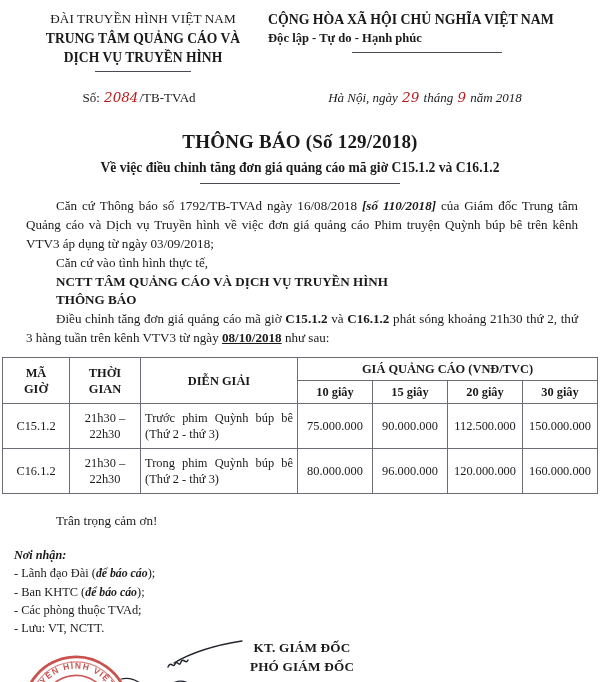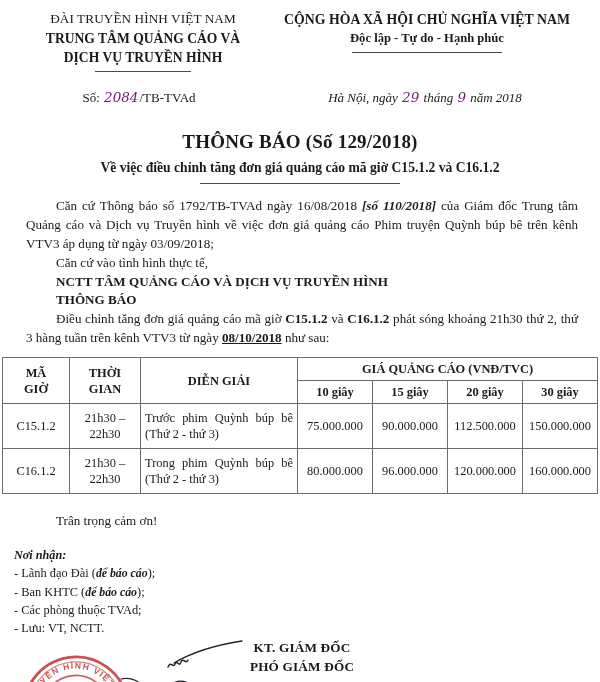--- a/index.html
+++ b/index.html
@@ -29,21 +29,21 @@
     align-items: flex-start;
     padding: 10px 14px 0 14px;
   }
   .hdr-left {
     width: 250px;
     text-align: center;
     padding-left: 4px;
   }
   .hdr-right {
     flex: 1;
-    text-align: center;
+    text-align: left;
   }
   .org-line1 {
     font-size: 13.2px;
     letter-spacing: 0.1px;
     line-height: 1.42;
     white-space: nowrap;
   }
   .org-line2, .org-line3 {
     font-size: 13.6px;
     font-weight: bold;
@@ -88,21 +88,21 @@
     flex: 1;
     text-align: center;
     font-size: 13px;
     font-style: italic;
     white-space: nowrap;
   }
   .hand {
     font-family: "DejaVu Serif", serif;
     font-style: italic;
     font-size: 13.5px;
-    color: #701a75;
+    color: #b91c1c;
     padding: 0 1px;
   }
 
   
   .title-block {
     text-align: center;
     margin-top: 22px;
   }
   .title-main {
     font-size: 19px;

